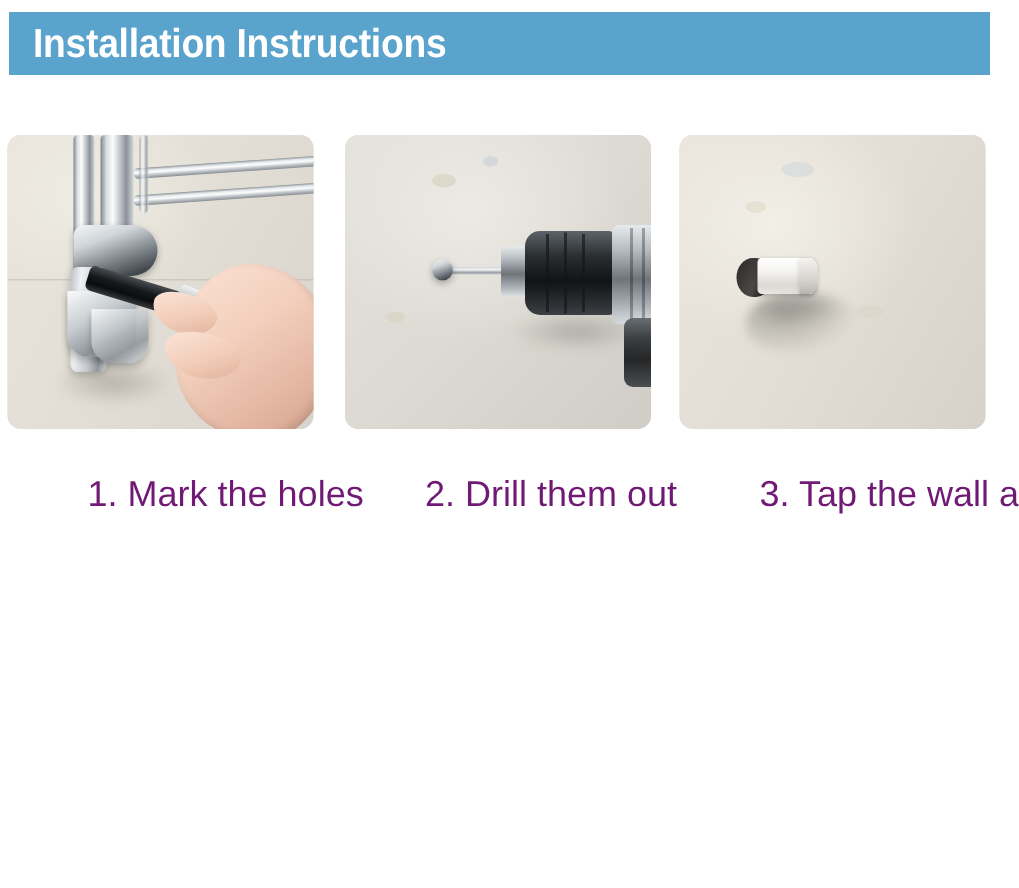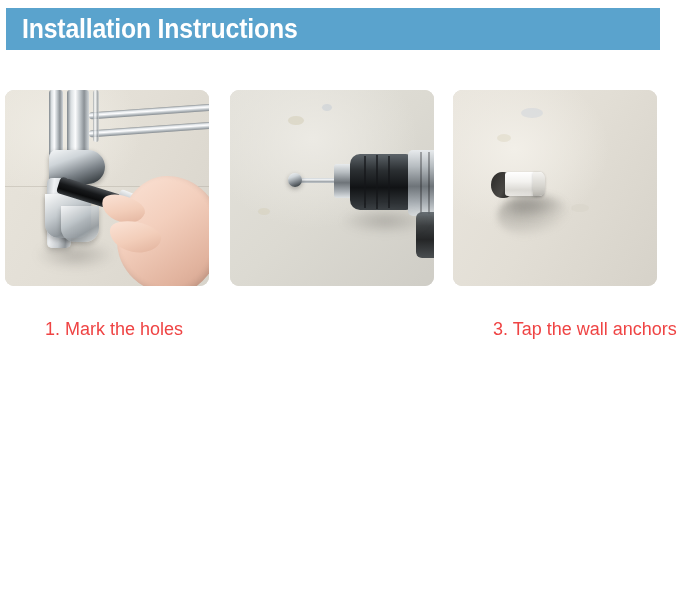--- a/index.html
+++ b/index.html
@@ -36,22 +36,22 @@
   .cell.c2{left:453px;}
   .photo{
     width:204px;height:196px;
     border-radius:9px;
     overflow:hidden;
     position:relative;
     background:#ddd9d2;
   }
   .caption{
     margin-top:12px;
-    color:#ef4444;
-    font-size:18px;
+    color:#701a75;
+    font-size:24px;
     line-height:21px;
     white-space:pre;
     font-family:"Liberation Sans", sans-serif;
   }
 
   
   .wall{position:absolute;inset:0;}
 
   
   .wall-beige{
@@ -210,20 +210,23 @@
         <div class="drill-ring" style="left:134px;top:66px;height:52px;"></div>
         <div class="drill-ring" style="left:146px;top:65px;height:54px;"></div>
         <div class="drill-ring" style="left:158px;top:66px;height:52px;"></div>
 
         <div class="drill-chuck" style="left:178px;top:60px;width:32px;height:66px;border-radius:5px;"></div>
         <div class="drill-ring" style="left:190px;top:62px;height:62px;opacity:.5;"></div>
         <div class="drill-ring" style="left:198px;top:62px;height:62px;opacity:.5;"></div>
 
         <div class="drill-body" style="left:186px;top:122px;width:30px;height:46px;border-radius:6px;opacity:.9;"></div>
         <div class="shadow-soft" style="left:110px;top:118px;width:90px;height:26px;"></div>
+      </div>
+      <div class="caption">
+        <span>2. Drill them out</span>
       </div>
     </div>
 
     <div class="cell c2" style="top:40px;">
       <div class="photo">
         <div class="wall wall-cream"></div>
         <div class="speck" style="left:68px;top:18px;width:22px;height:10px;background:rgba(205,212,220,.5);"></div>
         <div class="speck" style="left:44px;top:44px;width:14px;height:8px;background:rgba(222,216,196,.55);"></div>
         <div class="speck" style="left:118px;top:114px;width:18px;height:8px;background:rgba(216,212,200,.5);"></div>
         <div class="anchor-shadow" style="left:44px;top:104px;width:74px;height:44px;"></div>

